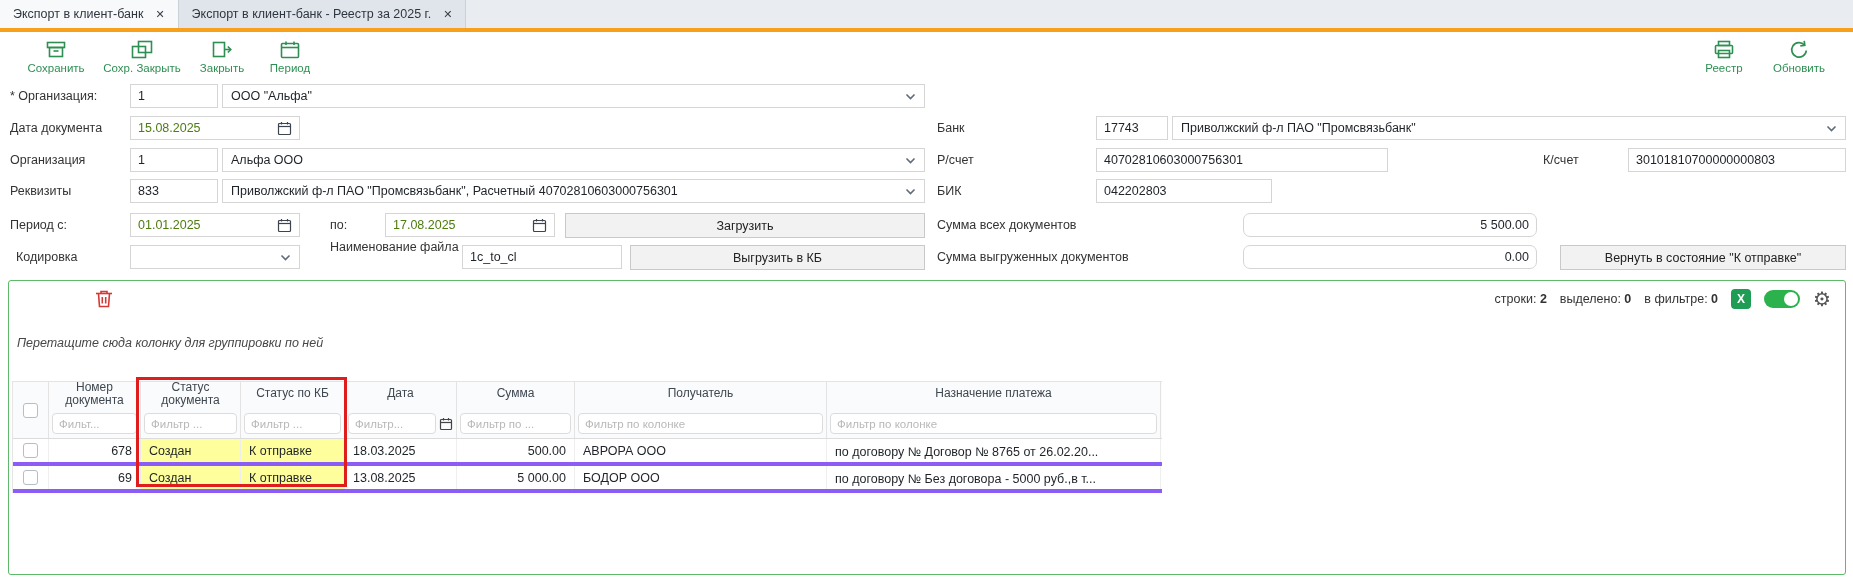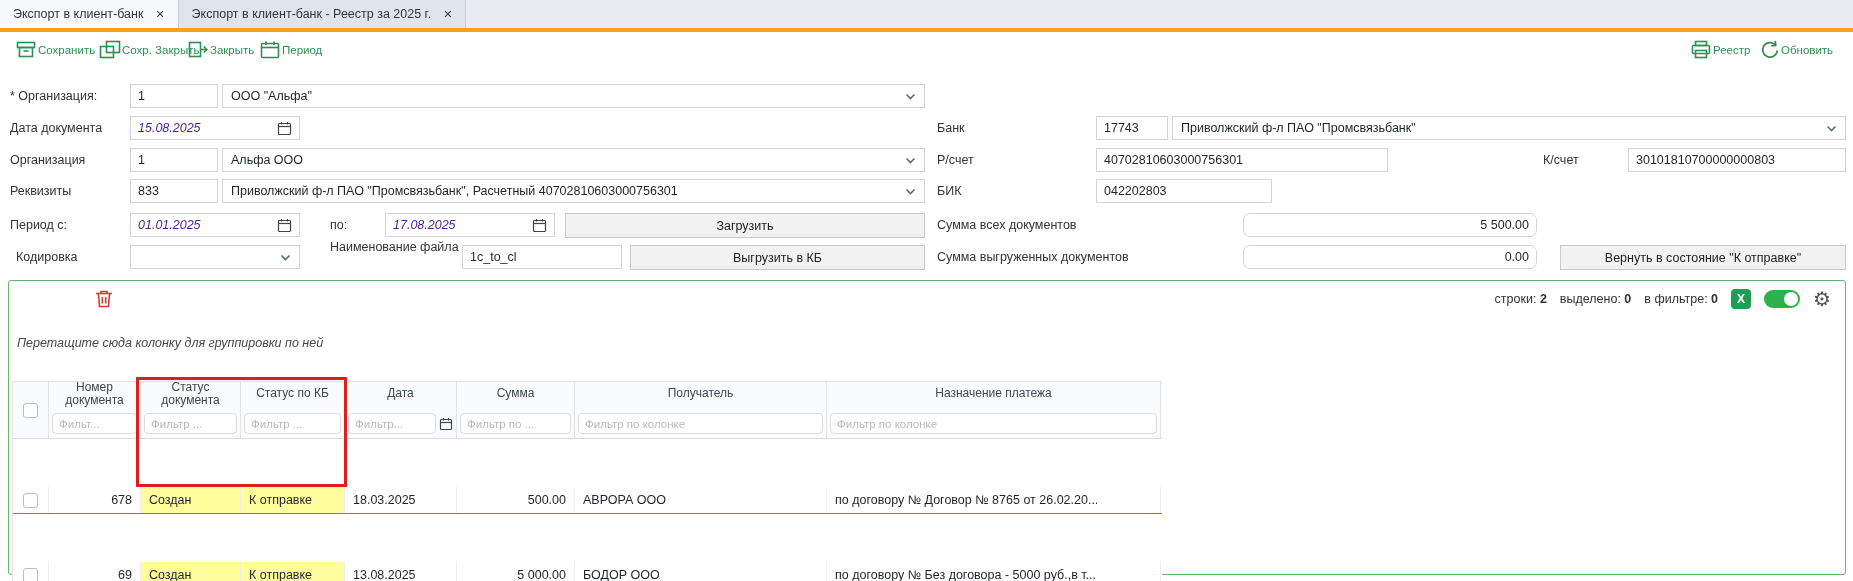--- a/index.html
+++ b/index.html
@@ -10,34 +10,34 @@
   
   .tabbar { position: absolute; left: 0; top: 0; width: 100%; height: 28px; background: #e9edf1; display: flex; }
   .tab { display: flex; align-items: center; gap: 12px; padding: 0 13px; font-size: 12.5px; color: #2f3640; border-right: 1px solid #c9d1d9; background: #dfe5ea; cursor: pointer; white-space: nowrap; }
   .tab.active { background: #f7f9fa; }
   .tab-close { font-size: 11px; color: #39414b; }
   .accent { position: absolute; left: 0; top: 28px; width: 100%; height: 4px; background: #f7a01b; }
 
   
   .toolbar { position: absolute; left: 0; top: 34px; width: 100%; height: 48px; display: flex; justify-content: space-between; align-items: flex-start; padding: 2px 14px 0; }
   .tgroup { display: flex; }
-  .tbtn { display: flex; flex-direction: row; align-items: center; padding-top: 2px; cursor: pointer; }
+  .tbtn { display: flex; flex-direction: column; align-items: center; padding-top: 2px; cursor: pointer; }
   .tbtn .tlabel { font-size: 11.5px; color: #2e8f52; margin-top: 1px; white-space: nowrap; }
   .ticon { height: 23px; display: flex; align-items: center; }
   .w84{width:84px}.w88{width:88px}.w72{width:72px}.w64{width:64px}.w70{width:70px}.w80{width:80px}
 
   
   .form { position: absolute; left: 0; top: 83px; width: 100%; height: 197px; font-size: 12.5px; }
   .fl { position: absolute; height: 24px; line-height: 24px; color: #333; white-space: nowrap; }
   .fi { position: absolute; height: 24px; border: 1px solid #d5d5d5; background: #fff; font: 12.5px "Liberation Sans", sans-serif; color: #1f2328; padding: 0 7px; outline: none; }
   .fbox { position: absolute; height: 24px; border: 1px solid #d5d5d5; background: #fff; display: flex; align-items: center; padding: 0 7px; color: #1f2328; overflow: hidden; }
   .fbox.num { justify-content: flex-end; border-radius: 7px; }
   .fcombo { position: absolute; height: 24px; border: 1px solid #d5d5d5; background: #fff; display: flex; align-items: center; justify-content: space-between; padding: 0 8px; color: #1f2328; cursor: pointer; overflow: hidden; }
   .fcombo .ctext { white-space: nowrap; overflow: hidden; text-overflow: ellipsis; }
-  .fdate { position: absolute; height: 24px; border: 1px solid #d5d5d5; background: #fff; display: flex; align-items: center; justify-content: space-between; padding: 2px 7px; color: #4c1d95; cursor: pointer; font-style: italic; }
+  .fdate { position: absolute; height: 24px; border: 1px solid #d5d5d5; background: #fff; display: flex; align-items: center; justify-content: space-between; padding: 2px 7px; color: #4d7c0f; cursor: pointer; }
   .fbtn { position: absolute; height: 25px; background: #f2f2f2; border: 1px solid #c9c9c9; display: flex; align-items: center; justify-content: center; font-size: 12.5px; color: #222; cursor: pointer; white-space: nowrap; }
 
   
   .panel { position: absolute; left: 8px; top: 280px; width: 1838px; height: 295px; border: 1px solid #5eb96a; border-radius: 3px; background: #fff; }
   .trash-btn { position: absolute; left: 84px; top: 7px; width: 24px; height: 24px; cursor: pointer; }
   .grid-stats { position: absolute; right: 14px; top: 7px; display: flex; align-items: center; gap: 13px; font-size: 12.5px; color: #333; }
   .stat b { font-weight: bold; }
   .excel-btn { width: 20px; height: 20px; background: #1f9d55; color: #fff; border-radius: 4px; font-size: 12px; font-weight: bold; display: flex; align-items: center; justify-content: center; cursor: pointer; }
   .toggle { width: 36px; height: 18px; background: #2bb24c; border-radius: 9px; position: relative; cursor: pointer; }
   .toggle-knob { position: absolute; right: 2px; top: 2px; width: 14px; height: 14px; background: #fff; border-radius: 50%; }
@@ -46,21 +46,21 @@
 
   
   .table { position: absolute; left: 3px; top: 100px; width: 1150px; border-left: 1px solid #e5e5e5; }
   .thead { display: flex; background: #fafbfc; border-top: 1px solid #e3e3e3; border-bottom: 1px solid #dcdcdc; }
   .th { border-right: 1px solid #e3e3e3; display: flex; flex-direction: column; }
   .th-title { height: 30px; display: flex; align-items: center; justify-content: center; text-align: center; font-size: 12px; color: #3f4750; line-height: 13px; padding: 1px 2px 8px; cursor: pointer; }
   .th-filter-wrap { height: 26px; display: flex; align-items: center; padding: 0 3px 3px; gap: 3px; }
   .th-filter { flex: 1; min-width: 0; height: 21px; border: 1px solid #dcdcdc; border-radius: 4px; padding: 0 6px; font: 11.5px "Liberation Sans", sans-serif; color: #333; background: #fff; outline: none; }
   .th-filter::placeholder { color: #b8b8b8; opacity: 1; }
   .th.chk { align-items: center; justify-content: center; }
-  .trow { display: flex; border-bottom: 1px solid #8b5cf6; height: 27px; background: #fff; cursor: pointer; margin-top: 48px; }
+  .trow { display: flex; border-bottom: 4px solid #8b5cf6; height: 27px; background: #fff; cursor: pointer; }
   .td { border-right: 1px solid #efefef; font-size: 12.5px; color: #1f2328; display: flex; align-items: center; padding: 0 8px; overflow: hidden; white-space: nowrap; }
   .td.ellip { text-overflow: ellipsis; display: block; line-height: 26px; }
   .td.rnum { justify-content: flex-end; }
   .td.hl { background: #feff9c; }
   .checkbox { width: 15px; height: 15px; border: 1px solid #b7bdc4; border-radius: 3px; background: #fff; display: inline-block; cursor: pointer; }
   .cchk { width: 36px; display: flex; align-items: center; justify-content: center; border-right: 1px solid #efefef; }
   .c1{width:92px}.c2{width:100px}.c3{width:104px}.c4{width:112px}.c5{width:118px}.c6{width:252px}.c7{width:334px}
 
   
   .annotation { position: absolute; left: 136px; top: 377px; width: 211px; height: 110px; border: 3px solid #e01d1d; z-index: 20; pointer-events: none; }

